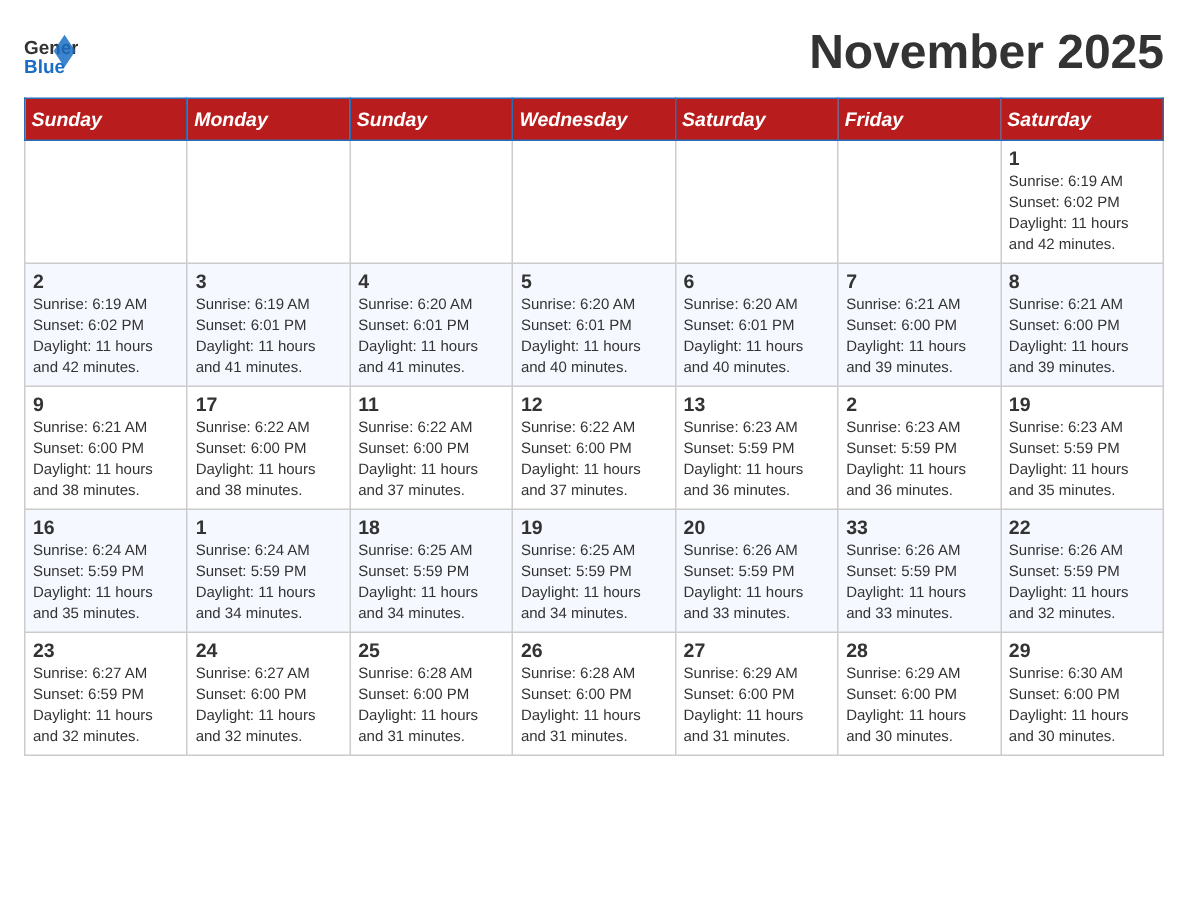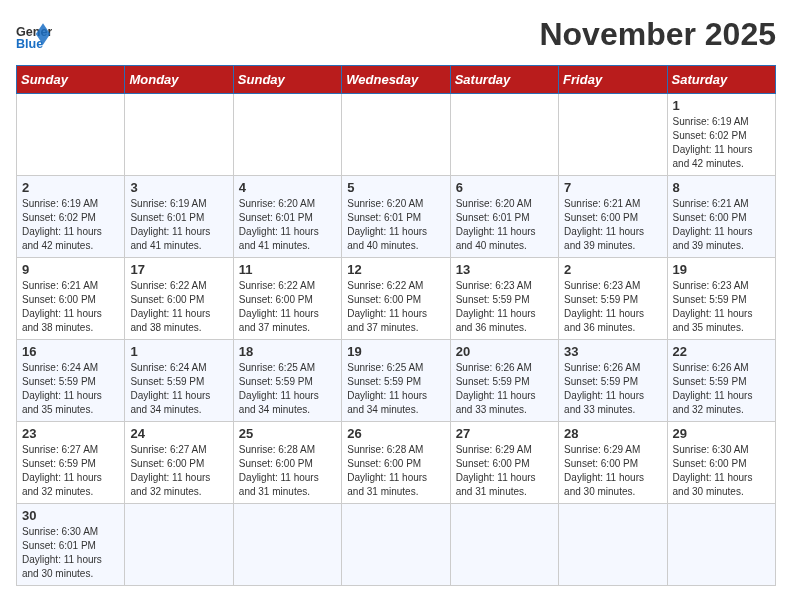--- a/index.html
+++ b/index.html
@@ -286,28 +286,14 @@
 Sunset: 6:00 PM
 Daylight: 11 hours and 30 minutes.</div>
         </td>
         <td>
           <span class="day-num">29</span>
           <div class="cell-content">Sunrise: 6:30 AM
 Sunset: 6:00 PM
 Daylight: 11 hours and 30 minutes.</div>
         </td>
       </tr>
-      <tr>
-        <td>
-          <span class="day-num">30</span>
-          <div class="cell-content">Sunrise: 6:30 AM
-Sunset: 6:01 PM
-Daylight: 11 hours and 30 minutes.</div>
-        </td>
-        <td class="empty"></td>
-        <td class="empty"></td>
-        <td class="empty"></td>
-        <td class="empty"></td>
-        <td class="empty"></td>
-        <td class="empty"></td>
-      </tr>
     </tbody>
 </table>
 
 </body></html>

